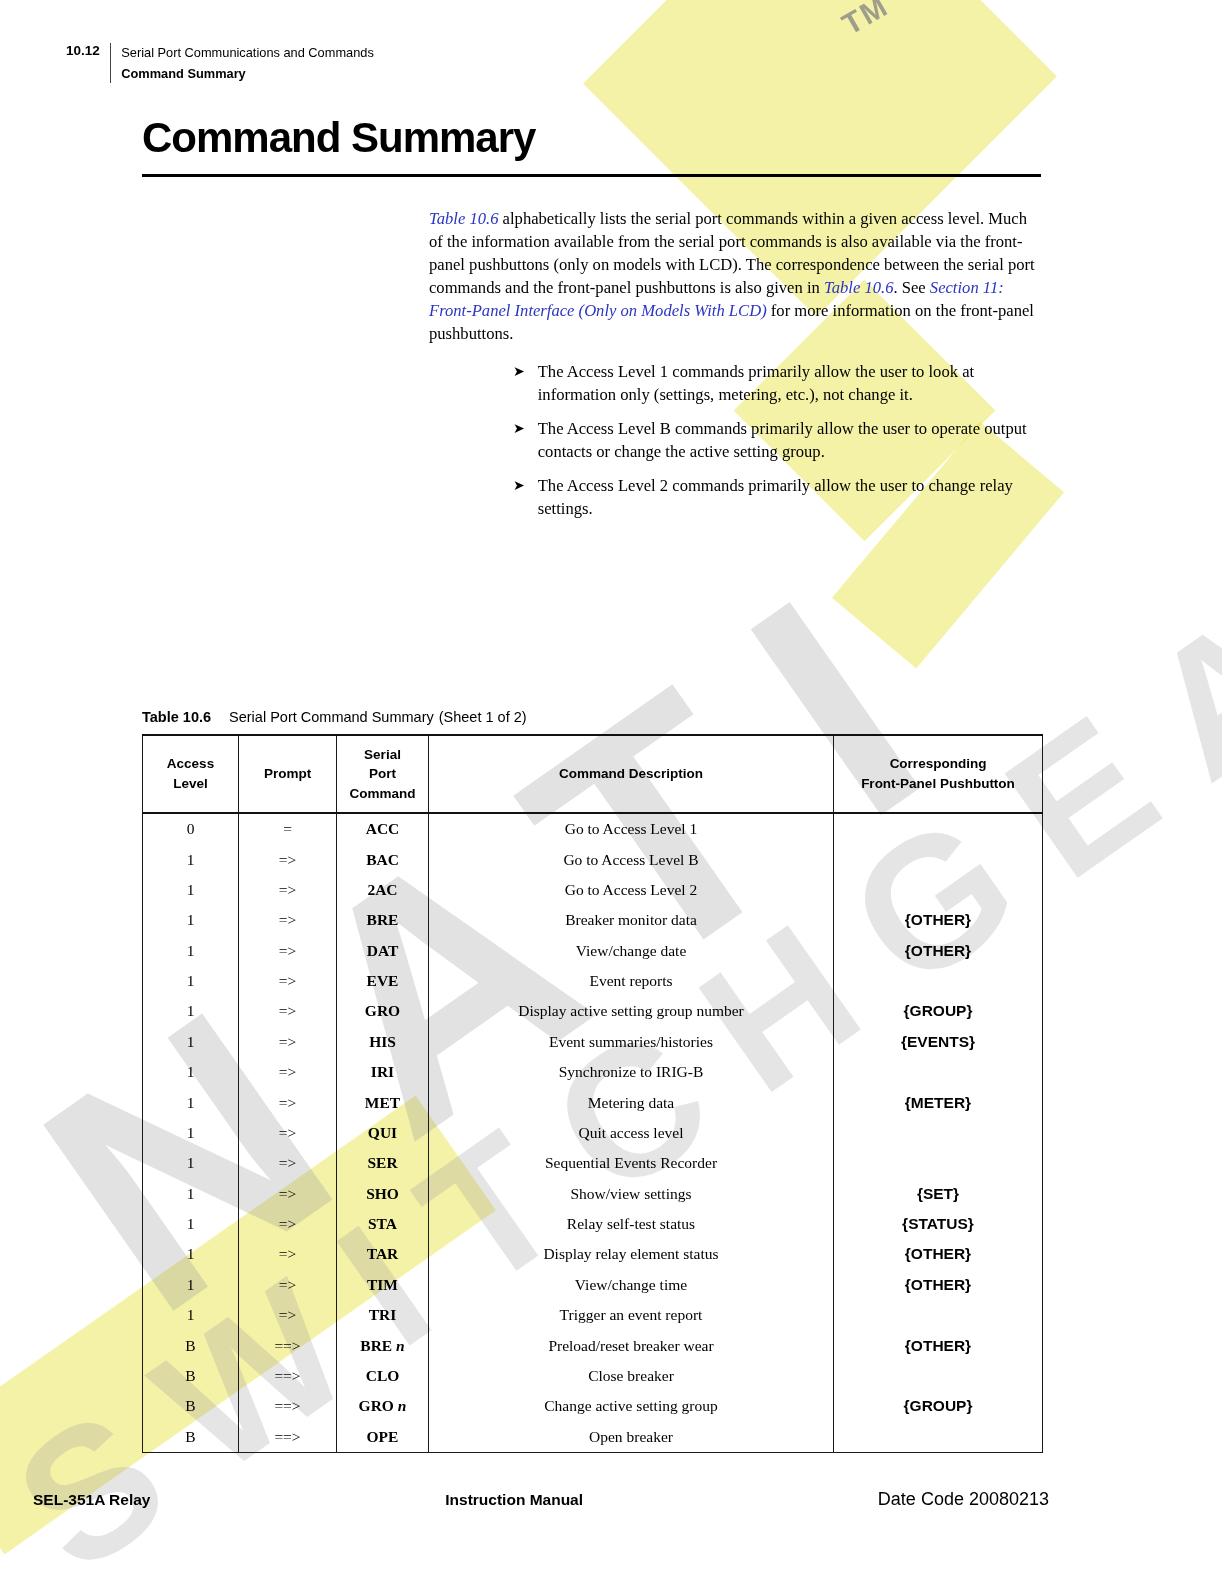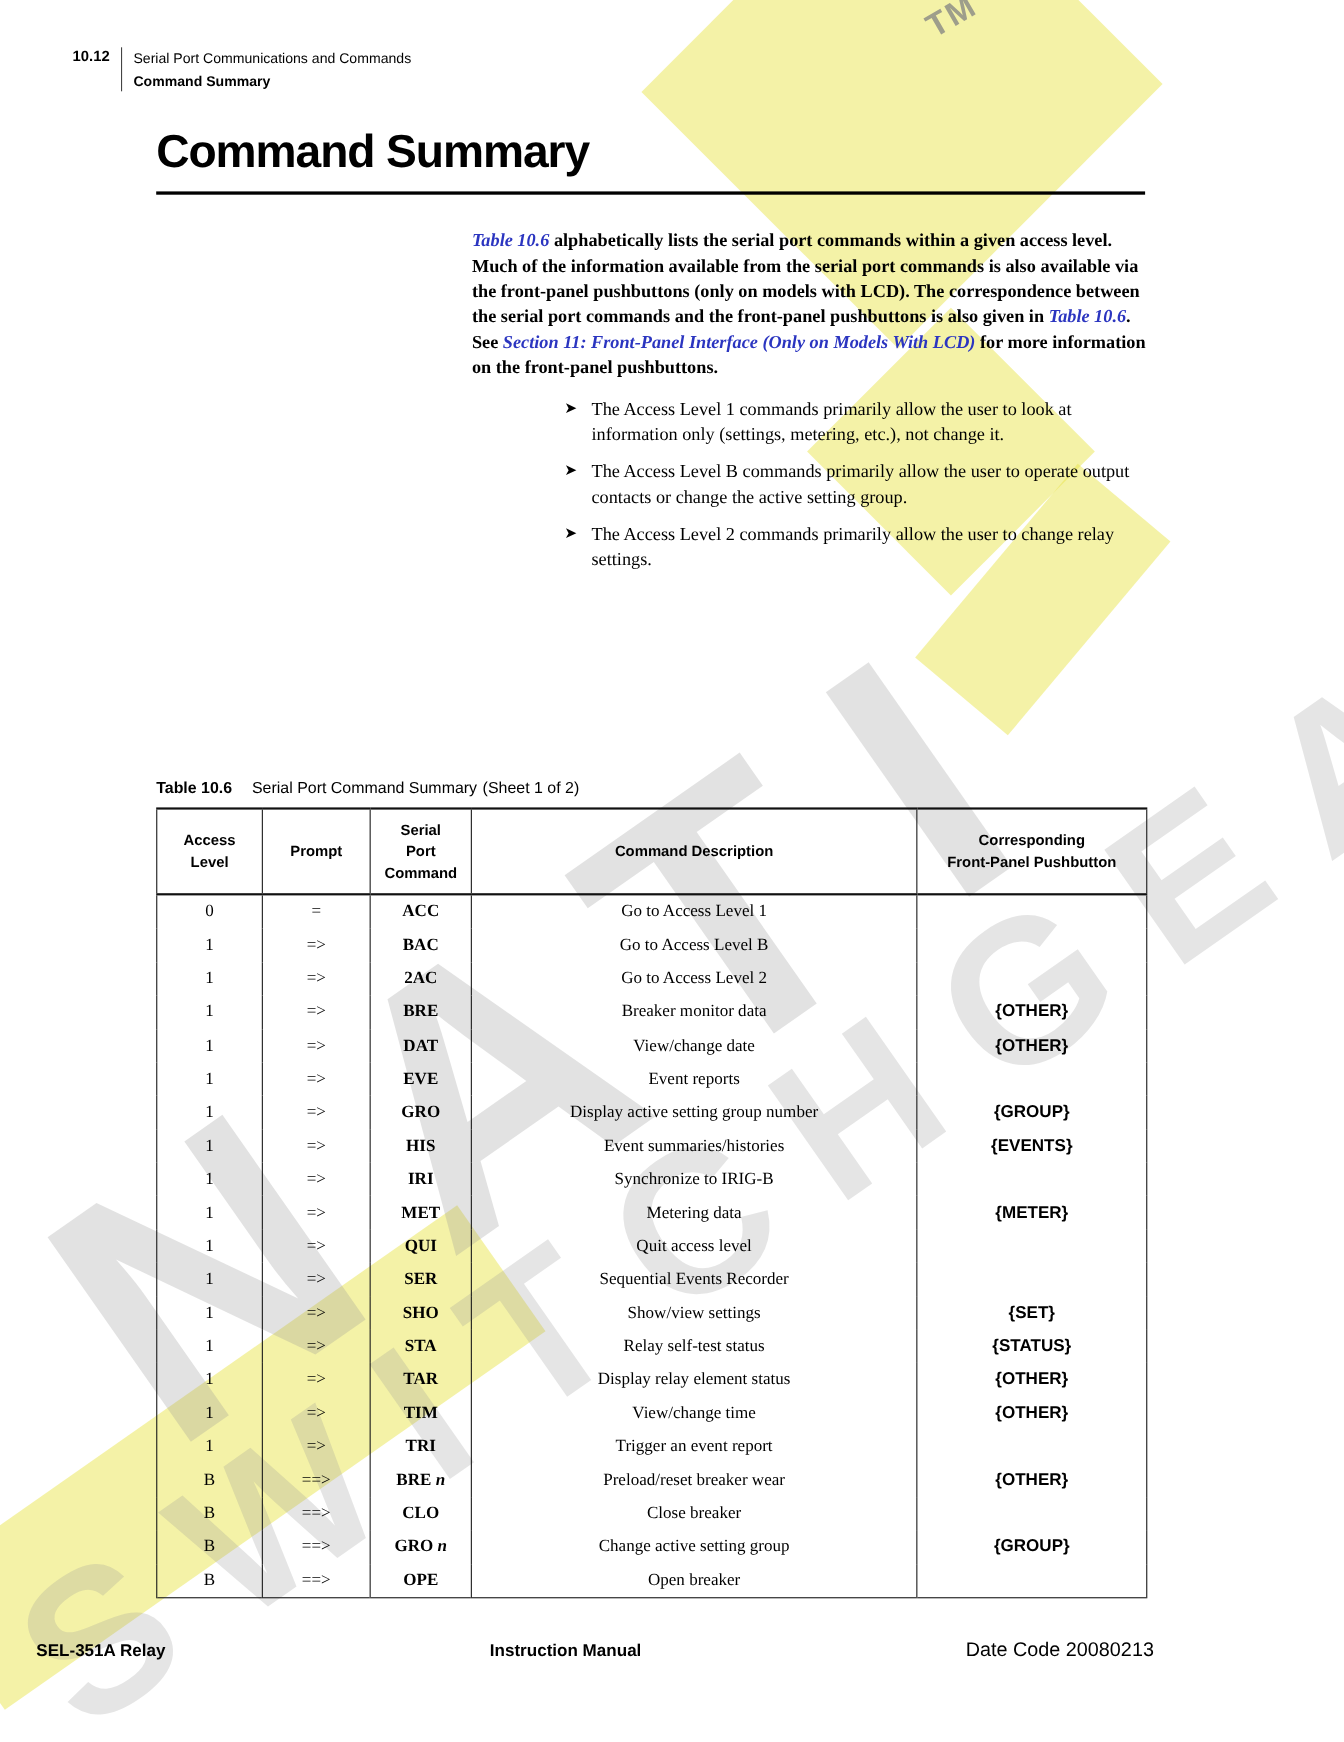--- a/index.html
+++ b/index.html
@@ -35,21 +35,21 @@
   .header-line2 { font-weight:bold; }
 
   .main-heading {
     position:absolute; left:142px; top:114px;
     font-family:"Liberation Sans", sans-serif; font-weight:bold;
     font-size:42px; letter-spacing:-1px;
   }
   .heading-rule { position:absolute; left:142px; top:174px; width:899px; height:3px; background:#000; }
 
   .body-copy { position:absolute; left:429px; top:207px; width:614px; font-size:16.6px; line-height:23px; }
-  .body-copy p { margin:0 0 15px 0;font-weight:bold; }
+  .body-copy p { margin:0 0 15px 0; }
   .xref { color:#2b35c0; font-style:italic; text-decoration:none; cursor:pointer; }
   .bullets { margin:2px 0 16px 84px; }
   .bullet { display:flex; gap:13px; margin-bottom:11px; }
   .bullet-arrow { flex:0 0 auto; font-size:14px; line-height:23px; }
   .bullet-text { flex:1 1 auto; }
 
   .table-caption { position:absolute; left:142px; top:709px; font-family:"Liberation Sans", sans-serif; font-size:14.5px; }
   .caption-label { font-weight:bold; }
   .caption-title { font-weight:normal; margin-left:18px; }
   .caption-sheet { font-weight:normal; margin-left:5px;text-align:center; }

